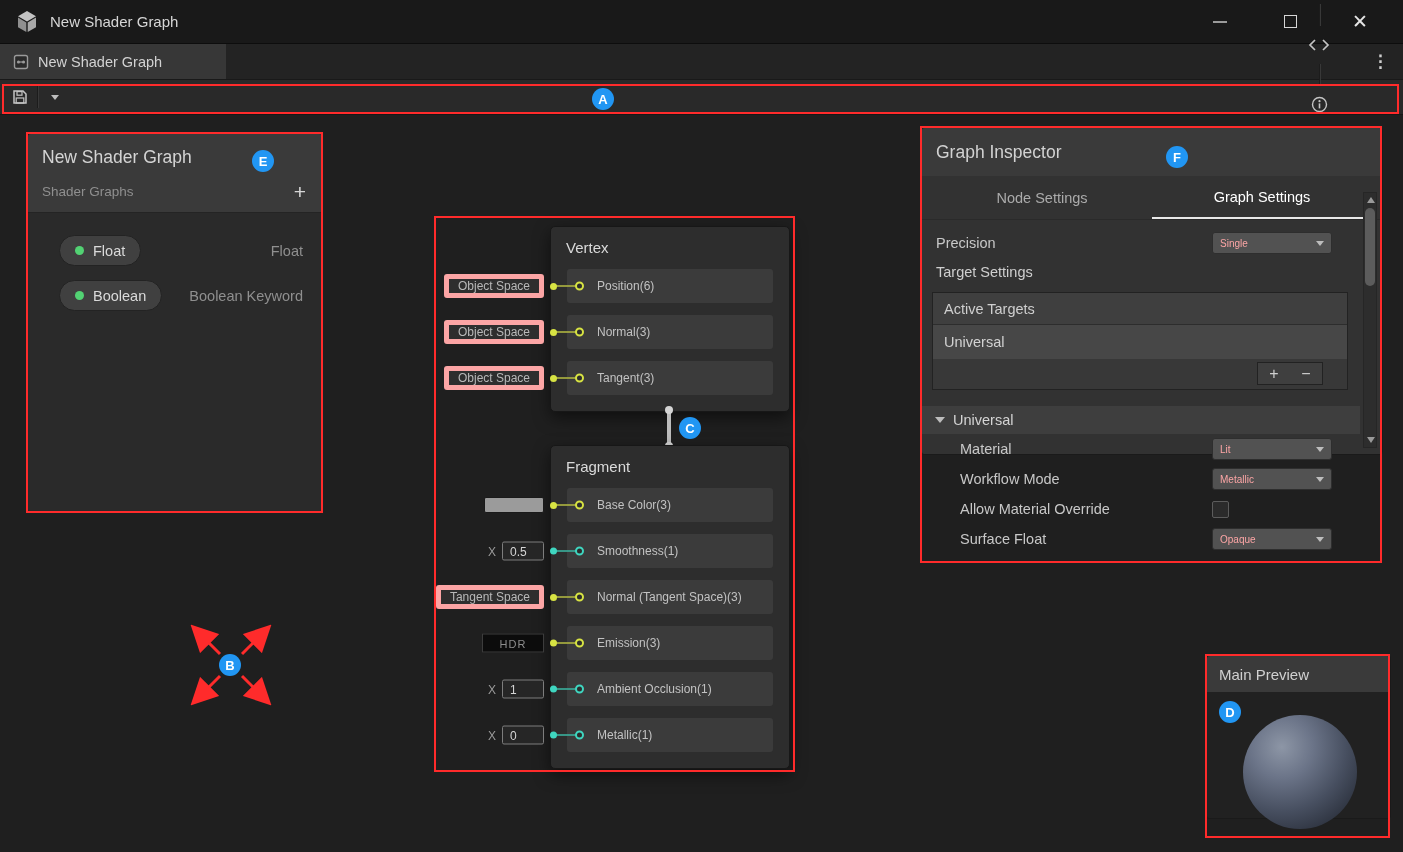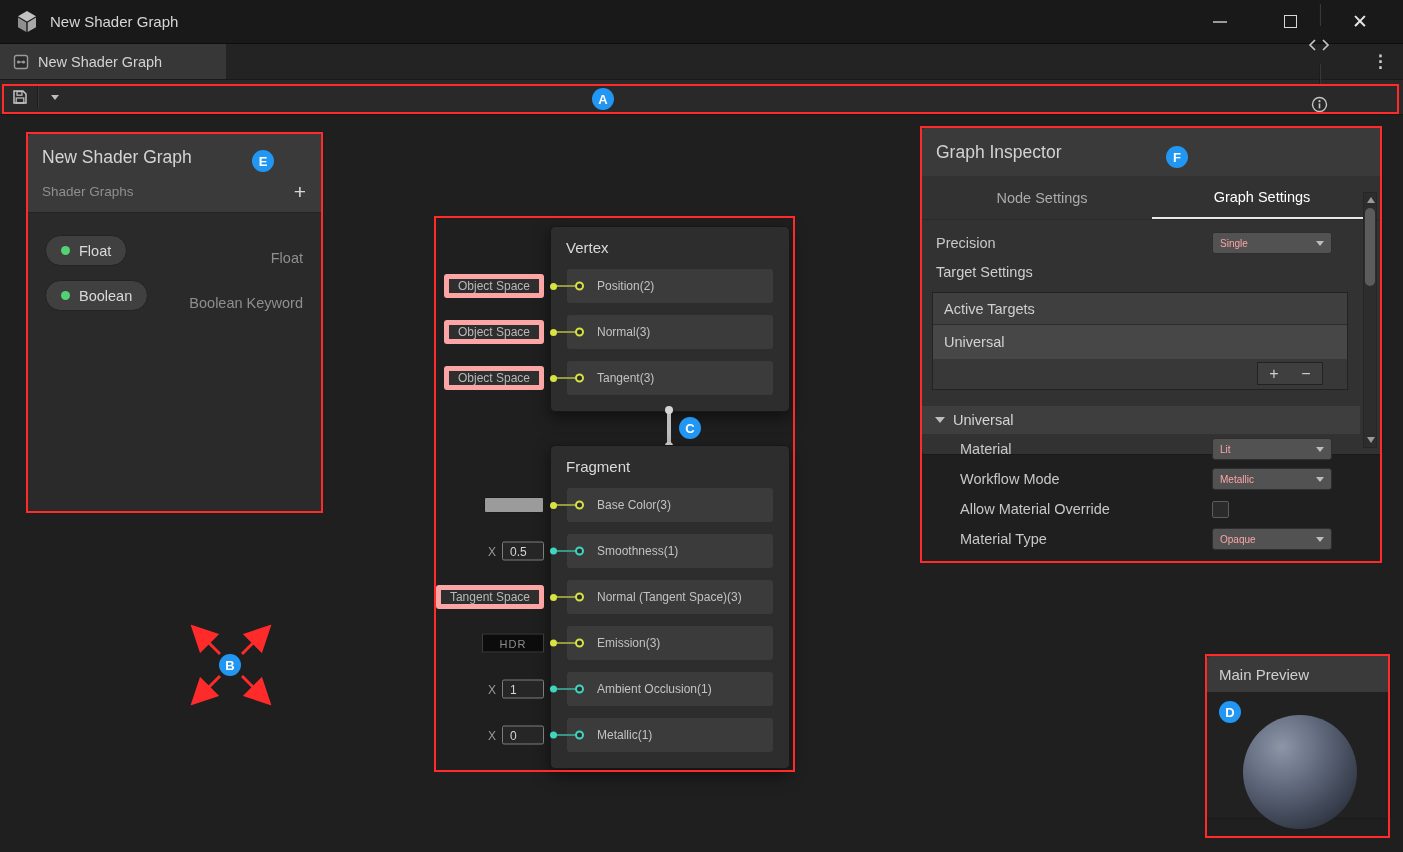--- a/index.html
+++ b/index.html
@@ -42,21 +42,21 @@
   .cm-dropdown { width:148px; margin-right:8px; }
   
   .blackboard { position:absolute; left:27px; top:133px; width:296px; height:380px;
     background:rgba(42,42,42,.97); border:1px solid #1a1a1a; border-radius:3px; }
   .bb-header { background:#3a3a3a; padding:13px 14px 10px; border-bottom:1px solid #242424; border-radius:3px 3px 0 0; }
   .bb-title { font-size:17.5px; color:#d4d4d4; }
   .bb-subrow { display:flex; align-items:center; margin-top:13px; }
   .bb-subtitle { font-size:13.5px; color:#8f8f8f; }
   .bb-plus { margin-left:auto; font-size:21px; color:#d6d6d6; line-height:1; padding-right:2px; }
   .bb-body { padding:22px 0 0; }
-  .bb-row { display:flex; align-items:flex-end; height:31px; padding:0 19px 0 17px; margin-bottom:14px; }
+  .bb-row { display:flex; align-items:center; height:31px; padding:0 19px 0 31px; margin-bottom:14px; }
   .bb-pill { display:inline-flex; align-items:center; gap:9px; height:31px; padding:0 15px;
     background:#404040; border:1px solid #232323; border-radius:16px; font-size:14.5px; color:#dadada; }
   .bb-dot { width:9px; height:9px; border-radius:50%; background:#52d273; }
   .bb-type { margin-left:auto; font-size:14.5px; color:#8f8f8f; }
   
   .node { position:absolute; width:240px; background:#2d2d2d; border:1px solid #171717;
     border-radius:5px; box-shadow:0 6px 16px rgba(0,0,0,.5); }
   .node-title { height:40px; display:flex; align-items:center; padding:0 15px; font-size:15px; color:#dadada; }
   .node-body { display:flex; flex-direction:column; gap:12px; padding:2px 16px 16px; }
   .slot-row { position:relative; height:34px; }
@@ -256,21 +256,21 @@
     <div class="node-title">Vertex</div>
     <div class="node-body">
       <div class="slot-row">
         <div class="widget">
           <span class="w-pill">Object Space</span>
           <span class="w-dot p-vec"></span>
         </div>
         <span class="wire p-vec"></span>
         <div class="slot">
             <span class="port p-vec"></span>
-          <span>Position(2)</span>
+          <span>Position(6)</span>
           </div>
       </div>
       <div class="slot-row">
         <div class="widget">
           <span class="w-pill">Object Space</span>
           <span class="w-dot p-vec"></span>
         </div>
         <span class="wire p-vec"></span>
         <div class="slot">
             <span class="port p-vec"></span>
@@ -411,21 +411,21 @@
           <span class="caret"></span>
         </div>
       </div>
       <div class="insp-row indent">
         <span class="insp-label">Allow Material Override</span>
         <div class="insp-dd" style="display:flex;">
           <span class="checkbox"></span>
         </div>
       </div>
       <div class="insp-row indent">
-        <span class="insp-label">Material Type</span>
+        <span class="insp-label">Surface Float</span>
         <div class="dropdown insp-dd">
           <span>Opaque</span>
           <span class="caret"></span>
         </div>
       </div>
     </div>
     <div class="insp-scroll" style="position:absolute; right:5px; top:64px; bottom:6px; height:auto;">
       <span class="scroll-up"></span>
       <div class="scroll-thumb"></div>
       <span class="scroll-dn"></span>

